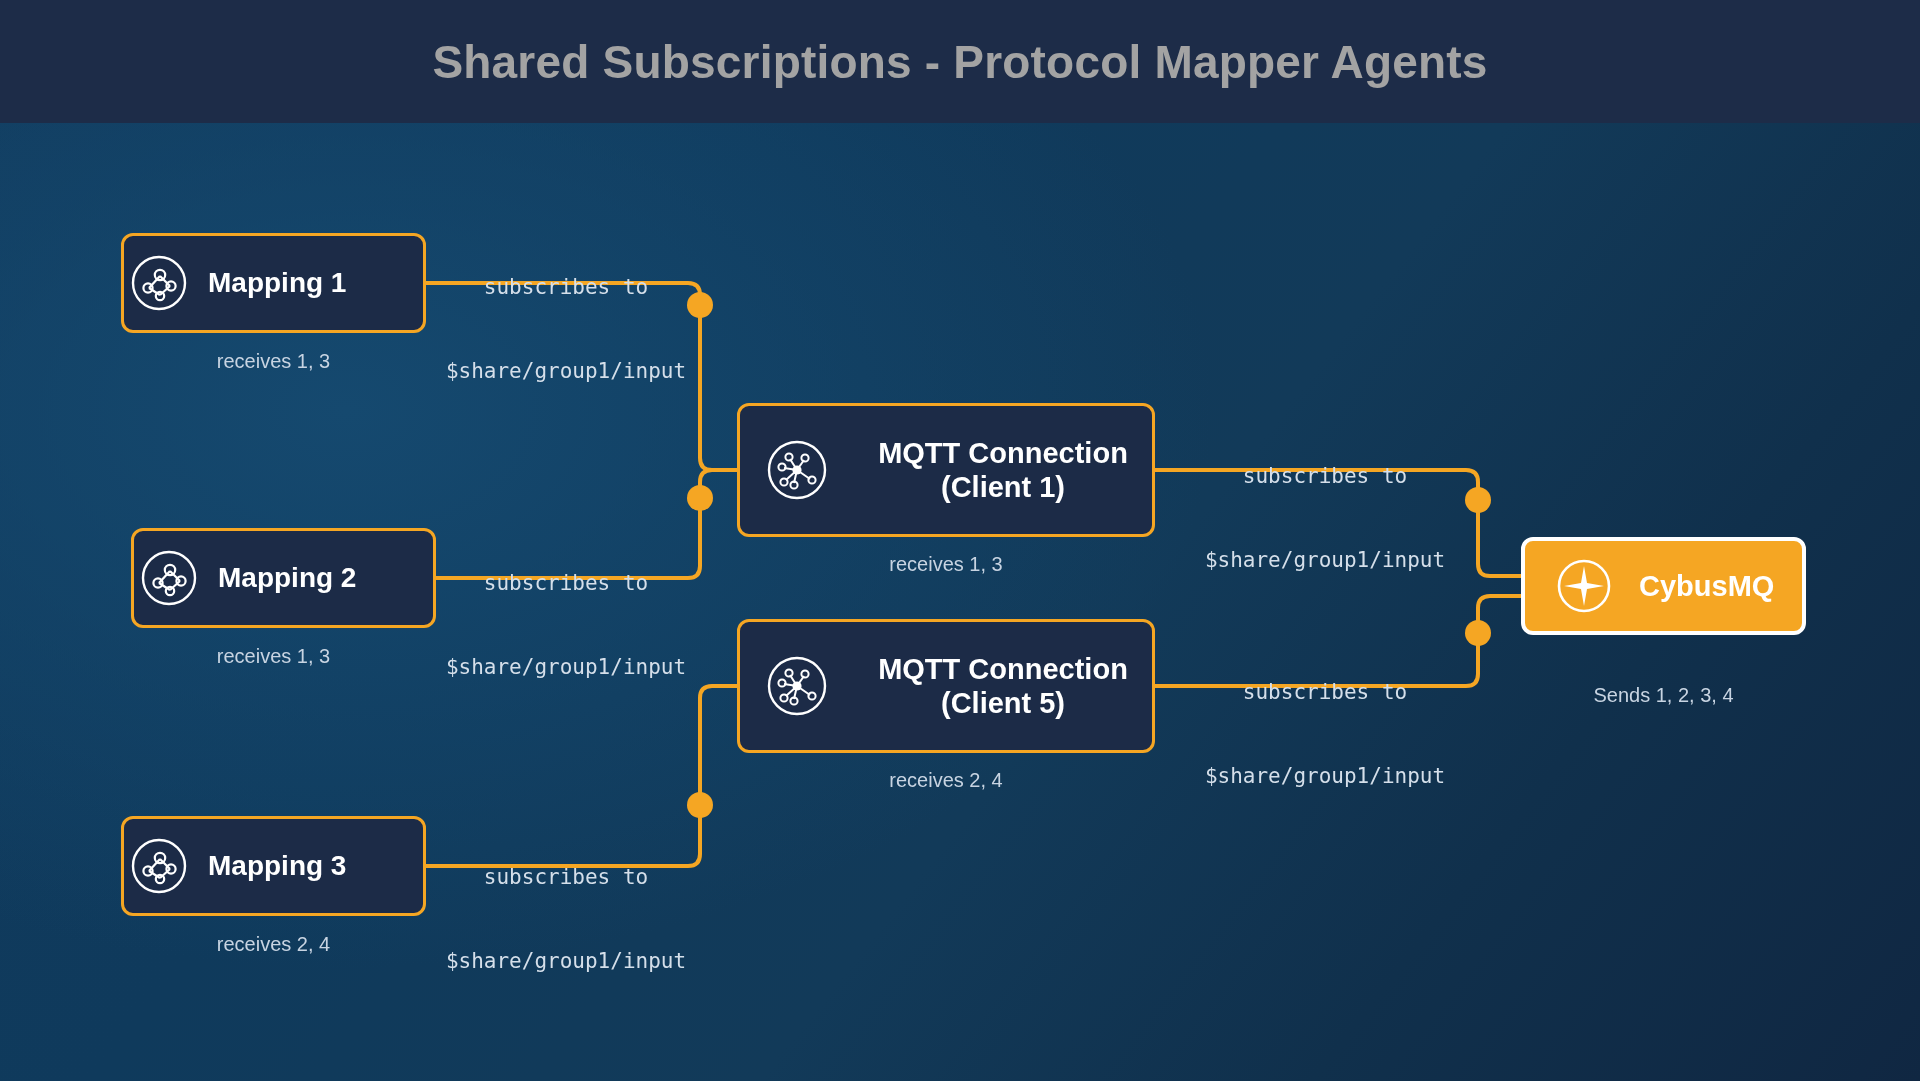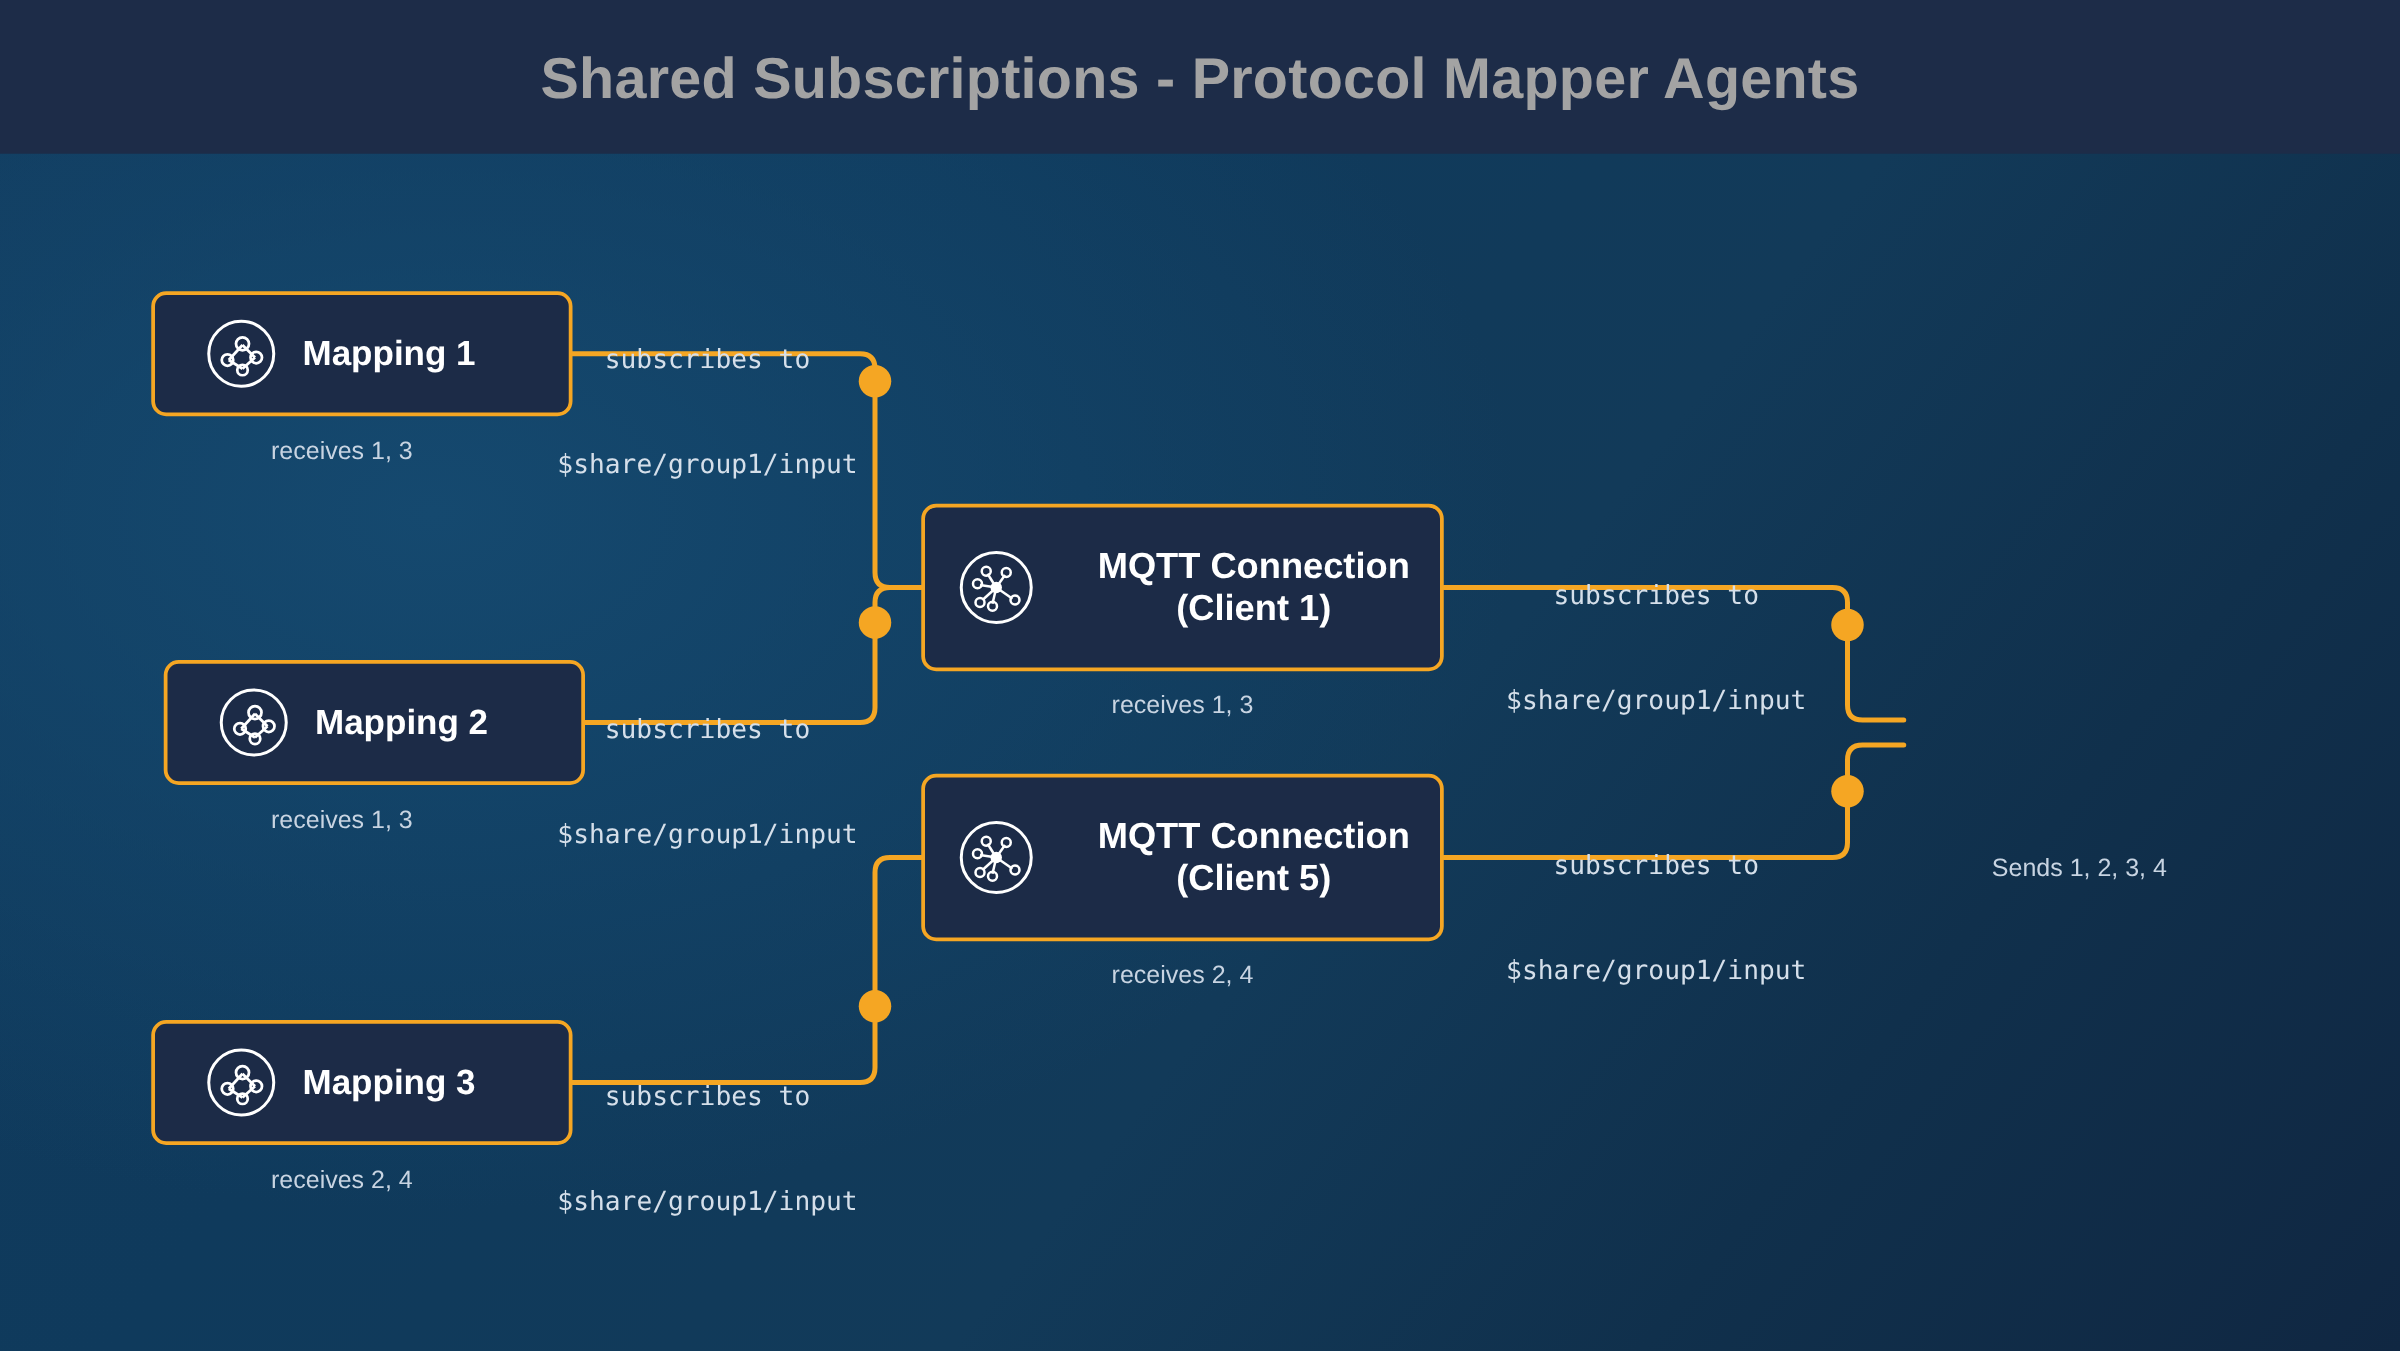--- a/index.html
+++ b/index.html
@@ -68,23 +68,23 @@
     justify-content: center;
   }
   .node-label {
     color: #ffffff;
     font-weight: bold;
     line-height: 1.18;
   }
 
   
   .mapping {
-    width: 337px;
+    width: 305px;
     height: 100px;
-    padding-left: 40px;
+    padding-left: 6px;
   }
   .mapping .node-label { font-size: 28px; margin-left: 20px; }
 
   
   .mqtt {
     width: 418px;
     height: 134px;
     padding-left: 26px;
   }
   .mqtt .node-label {
@@ -260,20 +260,29 @@
         <circle cx="46" cy="41" r="3.6" fill="none" stroke="#ffffff" stroke-width="2"></circle>
       </svg>
     </span>
     <span class="node-label">
       <span>MQTT Connection</span><br>
       <span>(Client 5)</span>
     </span>
   </div>
   <div class="caption" style="left:737px; top:769px; width:418px;">receives 2, 4</div>
 
+  <div class="node accent cybus" style="left:1521px; top:537px;">
+    <span class="node-icon">
+      <svg width="58" height="58" viewBox="0 0 58 58" xmlns="http://www.w3.org/2000/svg">
+        <circle cx="29" cy="29" r="25" fill="none" stroke="#ffffff" stroke-width="2.6"></circle>
+        <path d="M 29 9 L 32 26 L 49 29 L 32 32 L 29 49 L 26 32 L 9 29 L 26 26 Z" fill="#ffffff"></path>
+      </svg>
+    </span>
+    <span class="node-label">CybusMQ</span>
+  </div>
   <div class="caption" style="left:1521px; top:684px; width:285px;">Sends 1, 2, 3, 4</div>
 
   <div class="edge-label" style="left:431px; top:218px; width:270px;">
     <div>subscribes to</div>
     <div>$share/group1/input</div>
   </div>
 
   <div class="edge-label" style="left:431px; top:514px; width:270px;">
     <div>subscribes to</div>
     <div>$share/group1/input</div>

